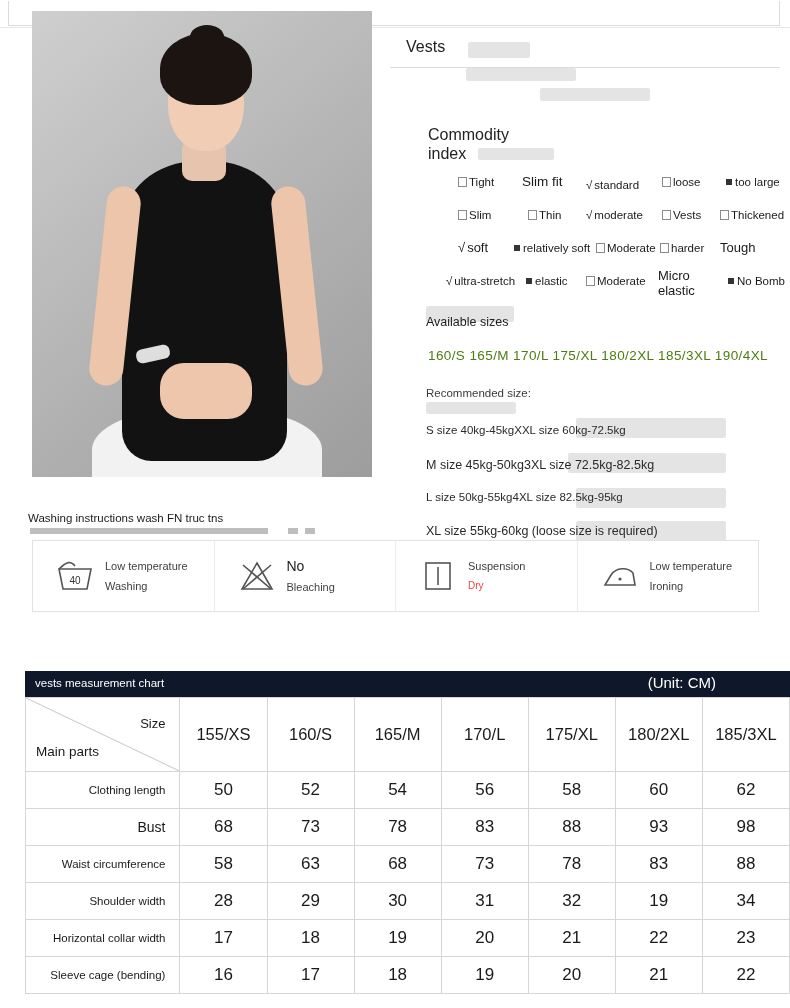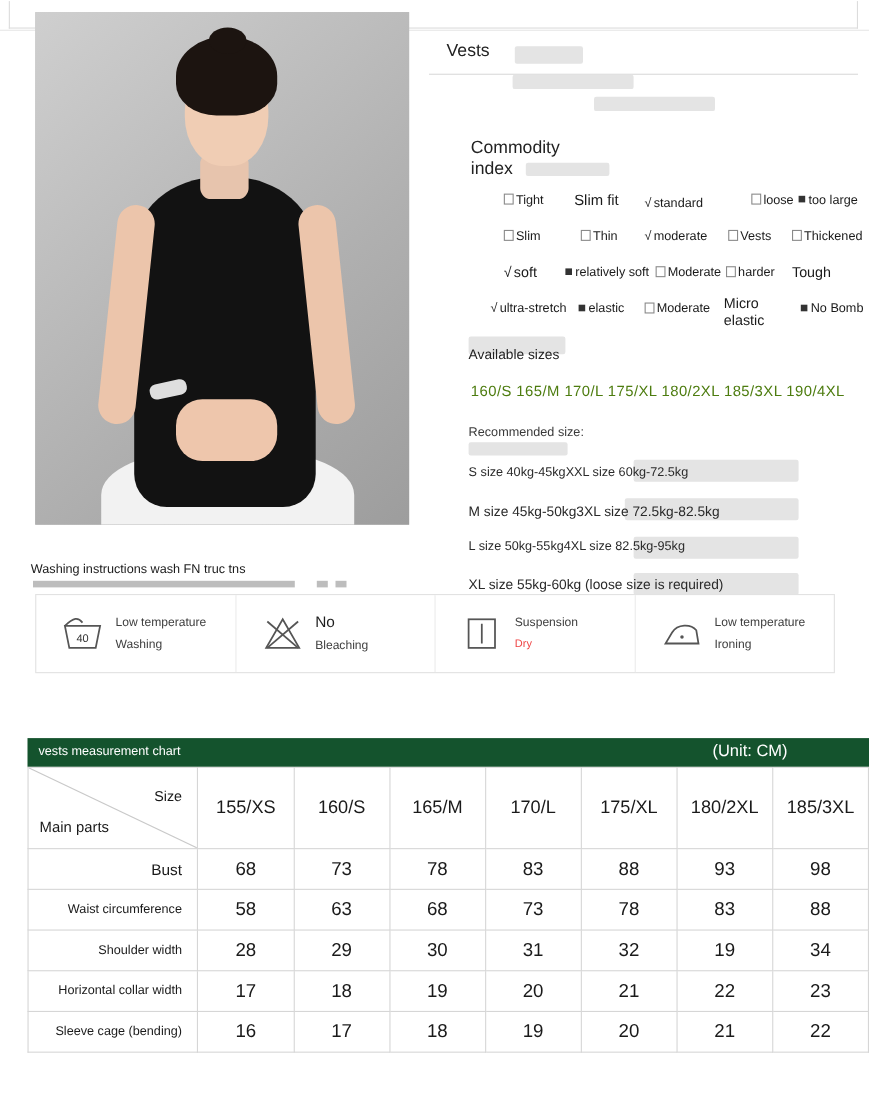--- a/index.html
+++ b/index.html
@@ -223,21 +223,21 @@
   svg.icon { width: 40px; height: 34px; display:block; }
 
   
   .table-wrap {
     position: absolute;
     left: 25px; top: 671px;
     width: 765px;
   }
   .tbl-header {
     height: 26px;
-    background: #14532d;
+    background: #0f172a;
     color: #fff;
     position: relative;
   }
   .tbl-header .t1 {
     position: absolute; left: 10px; top: 6px;
     font-size: 11.5px;
   }
   .tbl-header .t2 {
     position: absolute; right: 74px; top: 3px;
     font-size: 15px;
@@ -316,21 +316,21 @@
       <div class="blur" style="left:78px; top:14px; width:62px; height:16px;"></div>
     </div>
 
     <div class="section-title" style="left:38px; top:97px; width:110px;">Commodity index</div>
     <div class="blur" style="left:88px; top:120px; width:76px; height:12px;"></div>
 
     <div class="idx-row" style="top:140px;">
       <span class="chip" style="left:68px; top:8px;"><span class="bx"></span><span>Tight</span></span>
       <span class="chip sel" style="left:132px; top:6px;">Slim fit</span>
       <span class="chip" style="left:196px; top:11px;"><span class="tick">√</span><span>standard</span></span>
-      <span class="chip" style="left:272px; top:8px;margin-left:21px;"><span class="bx"></span><span>loose</span></span>
+      <span class="chip" style="left:272px; top:8px;"><span class="bx"></span><span>loose</span></span>
       <span class="chip" style="left:336px; top:8px;"><span class="sq"></span><span>too large</span></span>
     </div>
 
     <div class="idx-row" style="top:173px;">
       <span class="chip" style="left:68px; top:8px;"><span class="bx"></span><span>Slim</span></span>
       <span class="chip" style="left:138px; top:8px;text-align:right;"><span class="bx"></span><span>Thin</span></span>
       <span class="chip" style="left:196px; top:8px;"><span class="tick">√</span><span>moderate</span></span>
       <span class="chip" style="left:272px; top:8px;"><span class="bx"></span><span>Vests</span></span>
       <span class="chip" style="left:330px; top:8px;"><span class="bx"></span><span>Thickened</span></span>
     </div>
@@ -463,20 +463,30 @@
           </td>
           <td class="colhead">155/XS</td>
           <td class="colhead">160/S</td>
           <td class="colhead">165/M</td>
           <td class="colhead">170/L</td>
           <td class="colhead">175/XL</td>
           <td class="colhead">180/2XL</td>
           <td class="colhead">185/3XL</td>
         </tr>
 
+        <tr>
+          <td class="rowlab">Clothing length</td>
+          <td>50</td>
+          <td>52</td>
+          <td>54</td>
+          <td>56</td>
+          <td>58</td>
+          <td>60</td>
+          <td>62</td>
+        </tr>
 
         <tr>
           <td class="rowlab big">Bust</td>
           <td>68</td>
           <td>73</td>
           <td>78</td>
           <td>83</td>
           <td>88</td>
           <td>93</td>
           <td>98</td>

